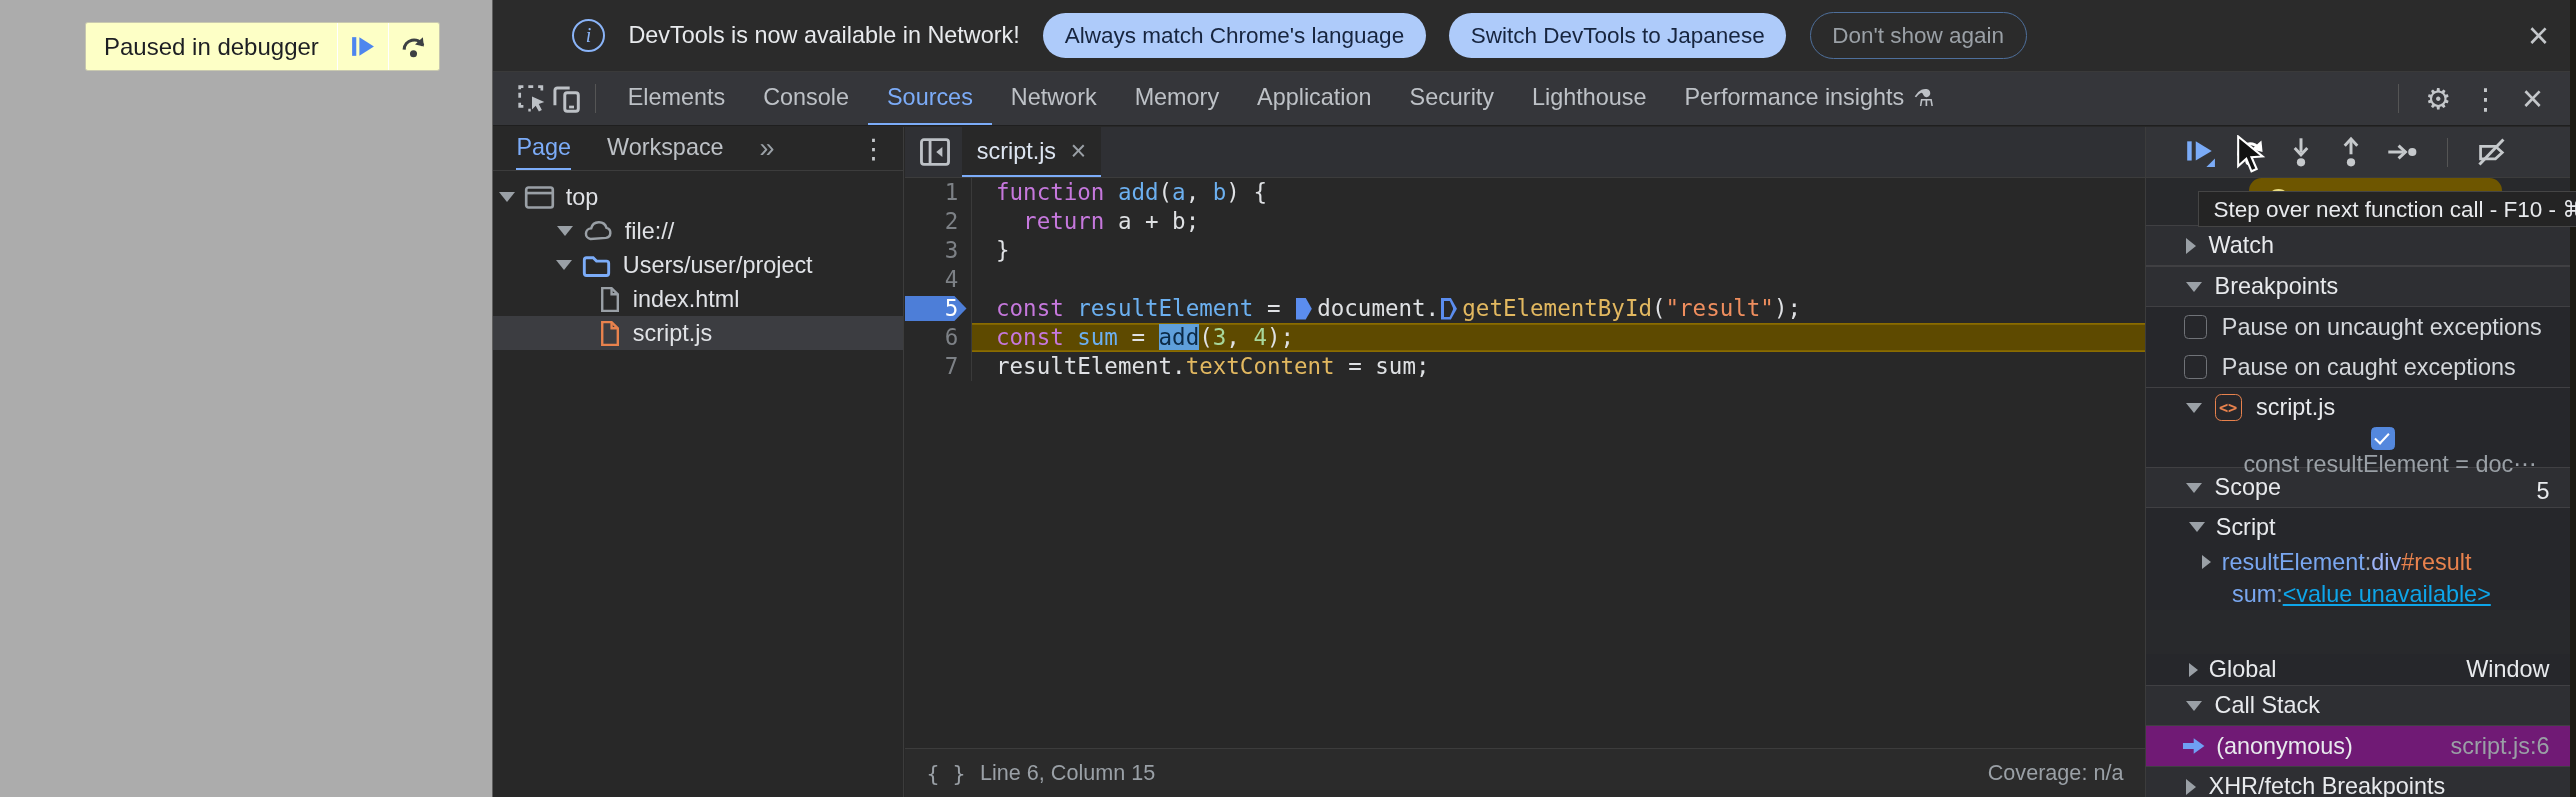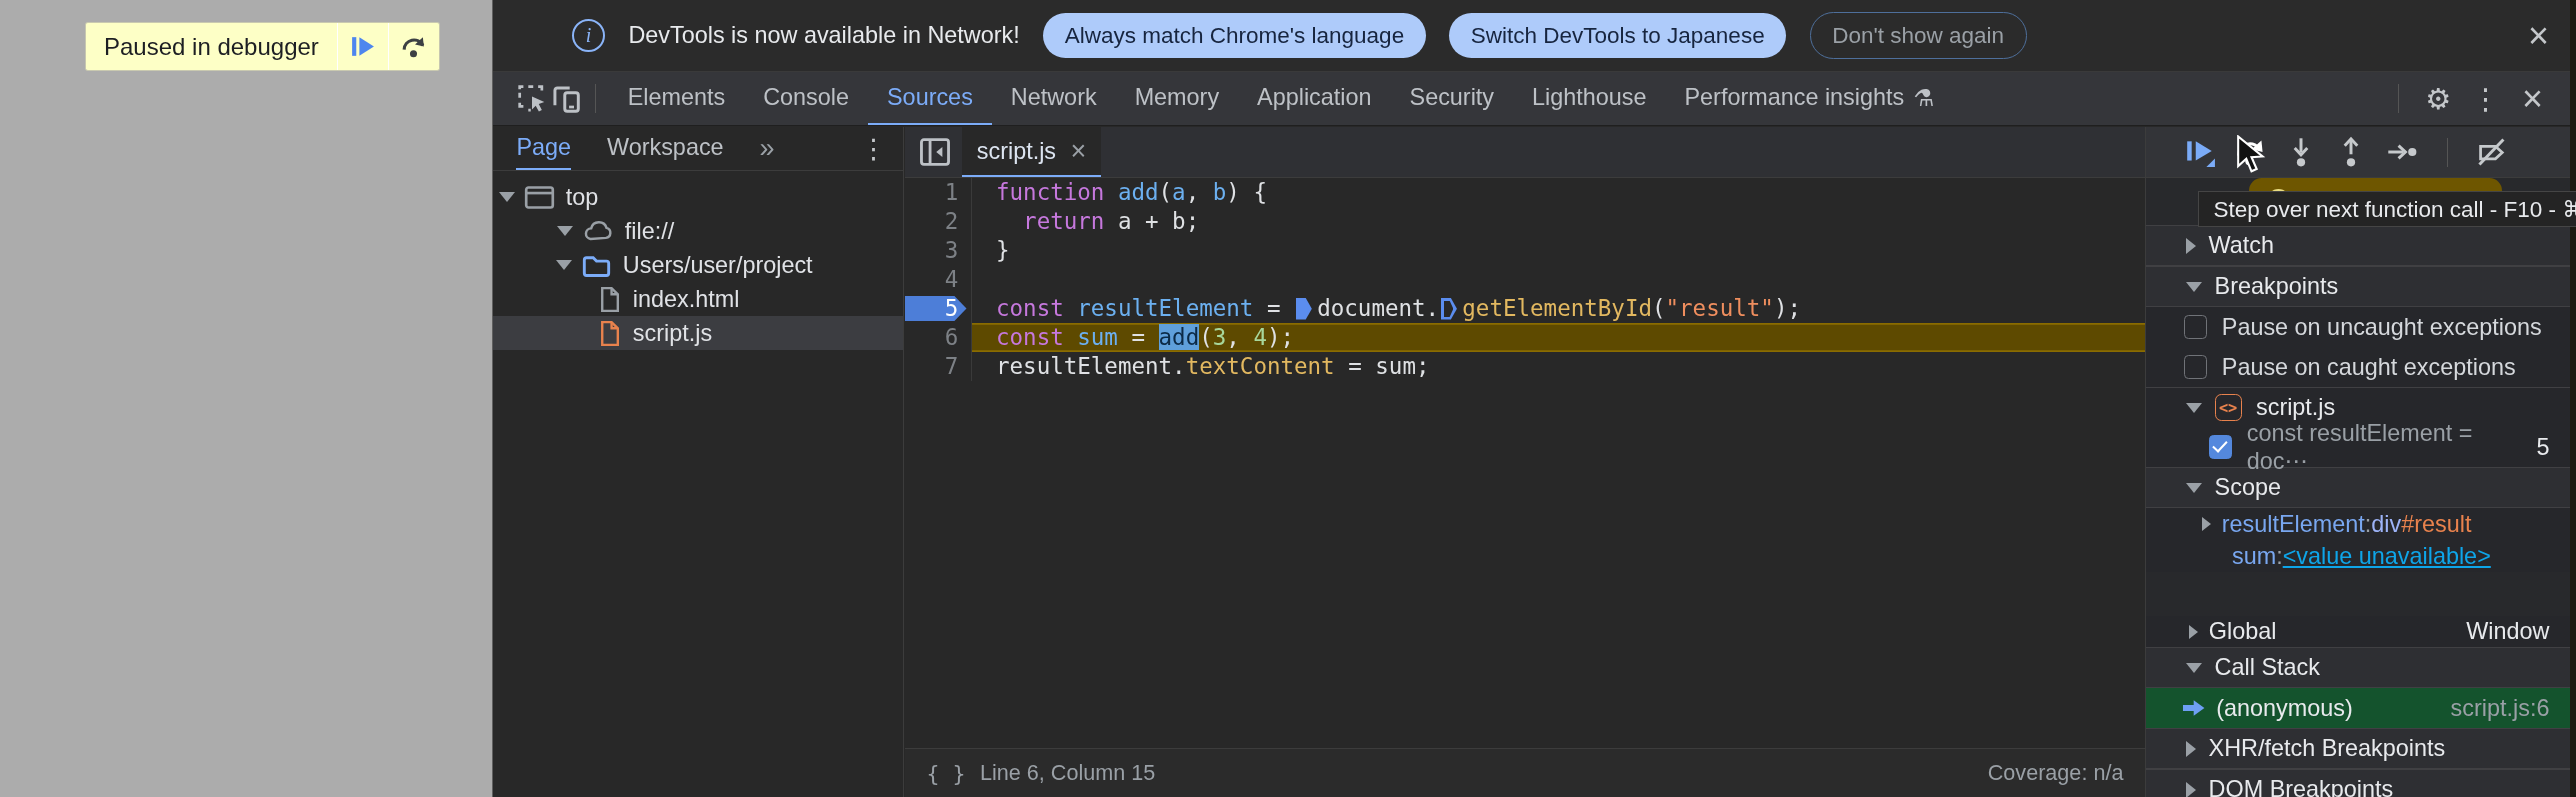--- a/index.html
+++ b/index.html
@@ -104,21 +104,21 @@
   .cb.checked{background:#5488dd;border-color:#5488dd;}
   .cb.checked::after{content:"";position:absolute;left:6.3px;top:1.8px;width:6.3px;height:11.7px;border-right:2.7px solid #fff;border-bottom:2.7px solid #fff;transform:rotate(43deg);}
   .src-ic{width:27px;height:27px;border:1.8px solid #e8824d;border-radius:6.3px;color:#e8824d;display:flex;align-items:center;justify-content:center;
     font-size:15.3px;font-weight:bold;font-family:"DejaVu Sans Mono",monospace;margin-right:14.4px;flex:none;box-sizing:border-box;}
   .dim{color:#9aa0a6;}
   .blue{color:#79a7f0;}
   .tagblue{color:#9db3f7;}
   .orange{color:#e8824d;}
   .valblue{color:#0ea5e9;text-decoration:underline;}
   .rightval{margin-left:auto;padding-right:21.6px;}
-  .framerow{background:#14532d;}
+  .framerow{background:#701a75;}
   .tooltip{position:absolute;left:52px;top:64px;height:36px;display:flex;align-items:center;background:#242424;
     border:0.9px solid #454545;box-sizing:border-box;padding:0 14.4px;font-size:22.5px;color:#e8eaed;white-space:nowrap;z-index:60;}
   .edge-strip{left:2570px;top:0;width:6.3px;height:797px;background:#1b1a12;}
   svg{display:block;}
 </style>
 </head>
 <body>
 
 <div class="root">
 
@@ -365,31 +365,35 @@
         <div class="srow" style="height:40px;padding-left:38px;">
           <span class="cb"></span>
           <span>Pause on caught exceptions</span>
         </div>
 
         <div class="srow" style="height:40px;padding-left:40px;border-top:0.9px solid #404043;">
           <span class="caret-d" style="margin-right:12.6px;"></span>
           <span class="src-ic">&lt;&gt;</span>
           <span style="color:#e8eaed;">script.js</span>
         </div>
-        <div class="srow" style="height:40px;padding-left:63px;">
+        <div class="srow" style="height:40px;padding-left:63px;flex-direction:column;">
           <span class="cb checked"></span>
           <span class="dim">const resultElement = doc⋯</span>
           <span class="rightval" style="color:#e8eaed;">5</span>
         </div>
 
         <div class="shead">
           <span class="caret-d"></span>
           <span>Scope</span>
         </div>
 
+        <div class="srow" style="height:38px;padding-left:43px;">
+          <span class="caret-d" style="margin-right:10.8px;"></span>
+          <span style="color:#e8eaed;">Script</span>
+        </div>
         <div class="srow" style="height:32px;padding-left:56px;">
           <span class="caret-r sm" style="margin-right:10.8px;"></span>
           <span class="blue">resultElement</span>
             <span class="dim">: </span>
             <span class="tagblue">div</span>
             <span class="orange">#result</span>
         </div>
         <div class="srow" style="height:32px;padding-left:86px;">
           <span class="blue">sum</span>
             <span class="dim">: </span>

